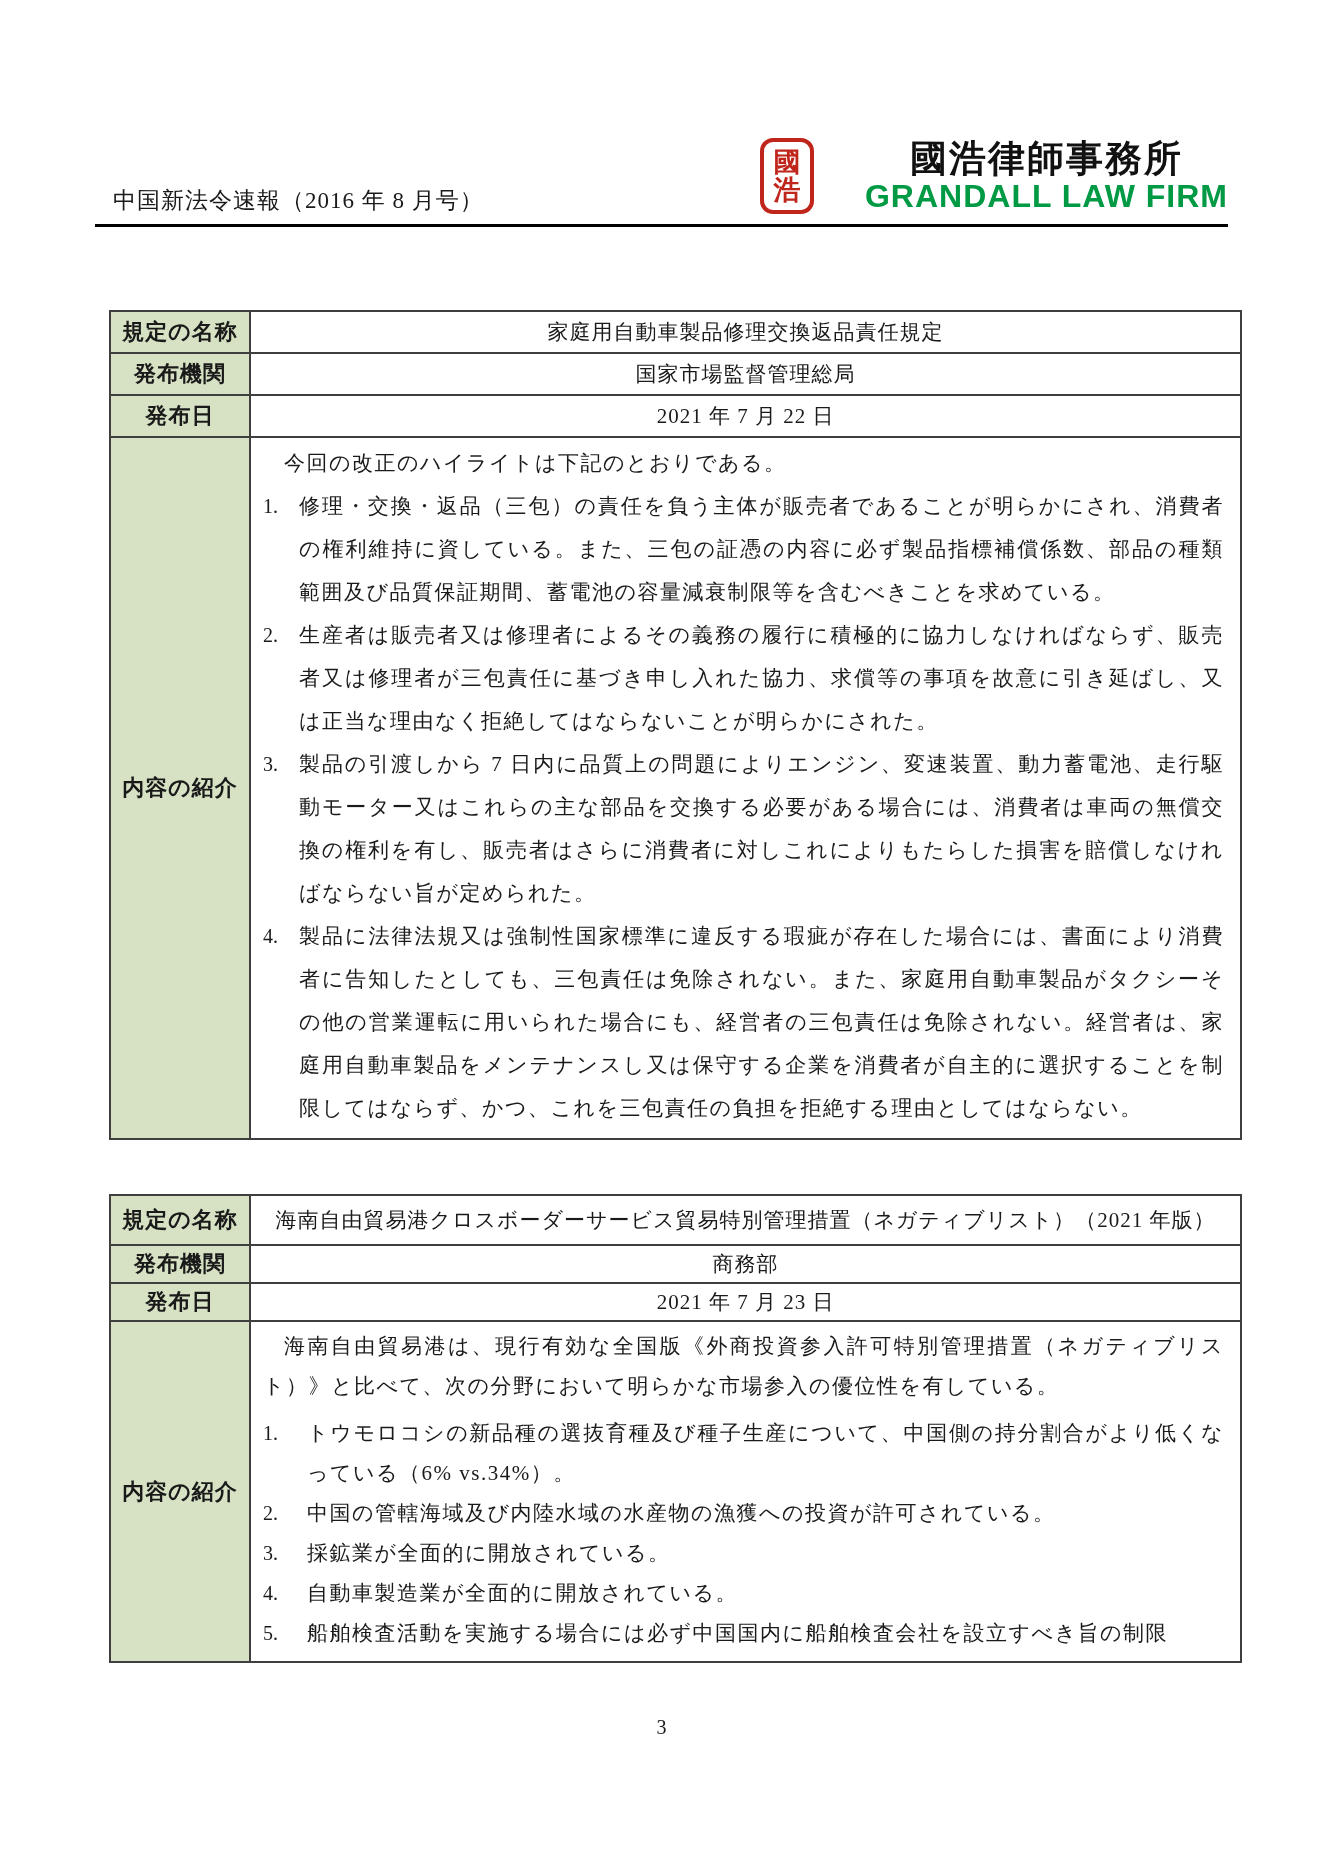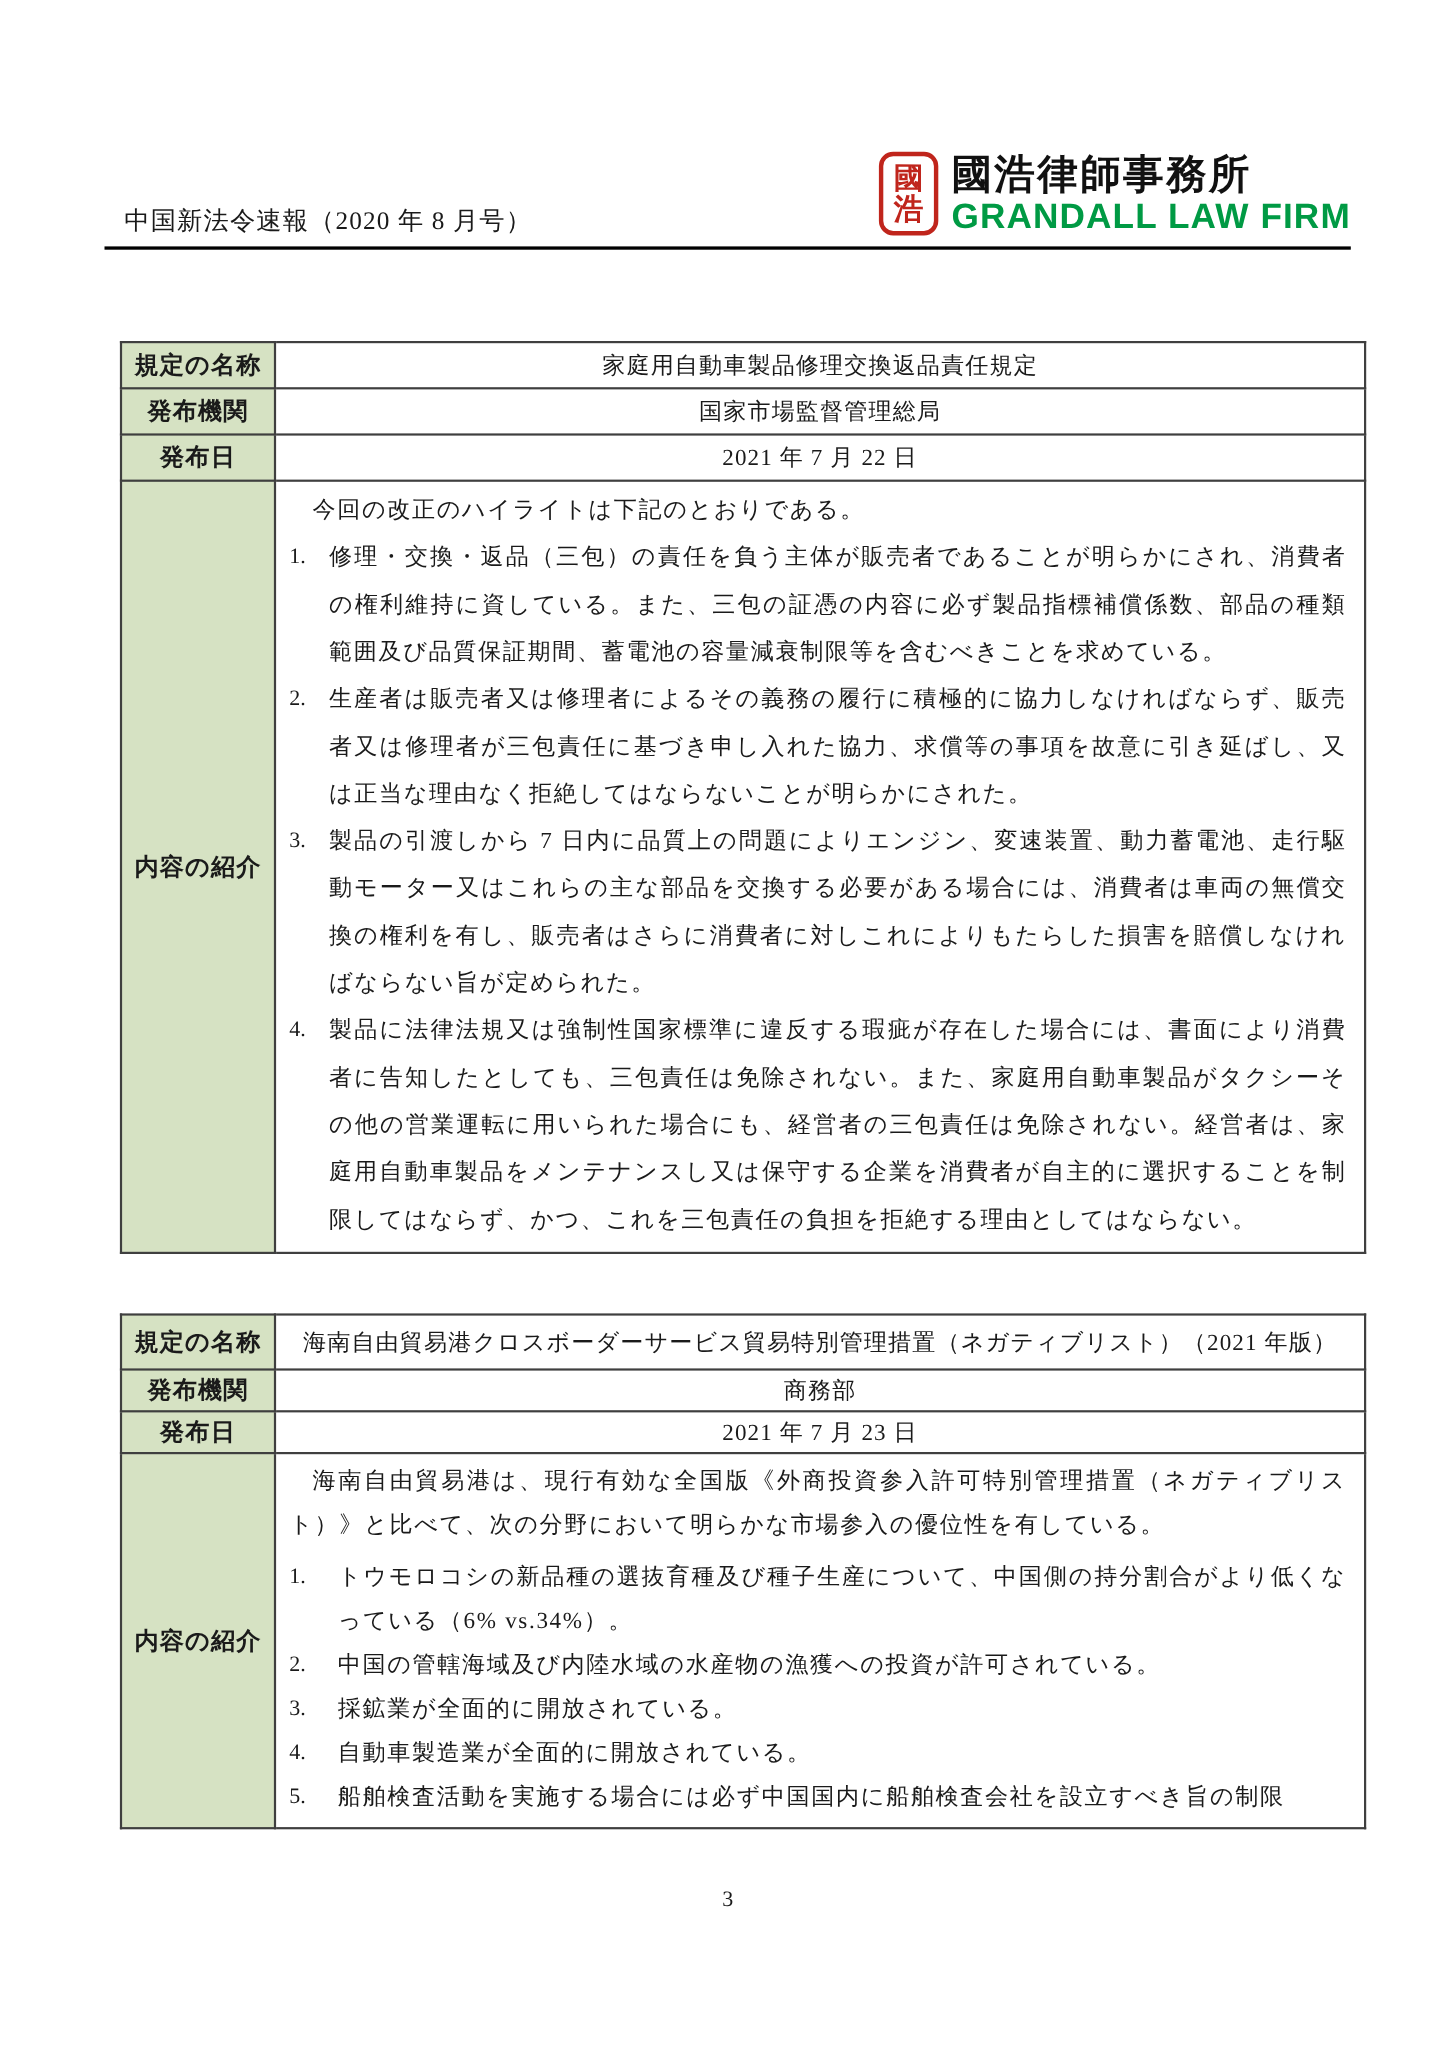--- a/index.html
+++ b/index.html
@@ -35,21 +35,21 @@
   }
   .seal{
     width:54px;height:76px;
     border:4px solid var(--seal-red);
     border-radius:13px;
     color:var(--seal-red);
     display:flex;flex-direction:column;align-items:center;justify-content:center;
     font-family:"Liberation Sans","DejaVu Sans",sans-serif;
     font-weight:bold;font-size:27px;line-height:1.05;
   }
-  .logo-text{display:flex;flex-direction:column;align-items:flex-start;}
+  .logo-text{display:flex;flex-direction:column;align-items:center;margin-left:39px;}
   .logo-cjk{
     font-family:"Liberation Sans","DejaVu Sans",sans-serif;
     font-weight:bold;font-size:37px;line-height:1.05;
     letter-spacing:2px;color:#111;white-space:nowrap;
   }
   .logo-en{
     font-family:"Liberation Sans","DejaVu Sans",sans-serif;
     font-weight:bold;font-size:32px;line-height:1.05;margin-top:2px;
     letter-spacing:1px;color:var(--brand-green);white-space:nowrap;
   }
@@ -103,21 +103,21 @@
     position:absolute;left:0;top:1716px;width:100%;
     text-align:center;font-size:20px;
   }
 </style>
 </head>
 <body>
 
 <div class="page">
 
   <div class="header">
-    <div class="header-title">中国新法令速報（2020 年 8 月号）</div>
+    <div class="header-title">中国新法令速報（2016 年 8 月号）</div>
     <div class="logo">
       <div class="seal">
         <span>國</span>
         <span>浩</span>
       </div>
       <div class="logo-text">
         <div class="logo-cjk">國浩律師事務所</div>
         <div class="logo-en">GRANDALL LAW FIRM</div>
       </div>
     </div>

